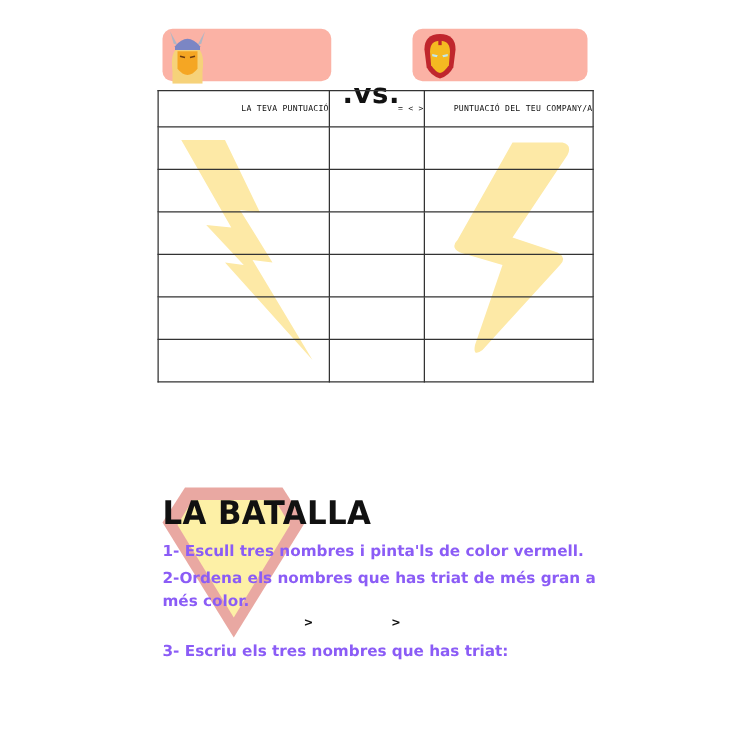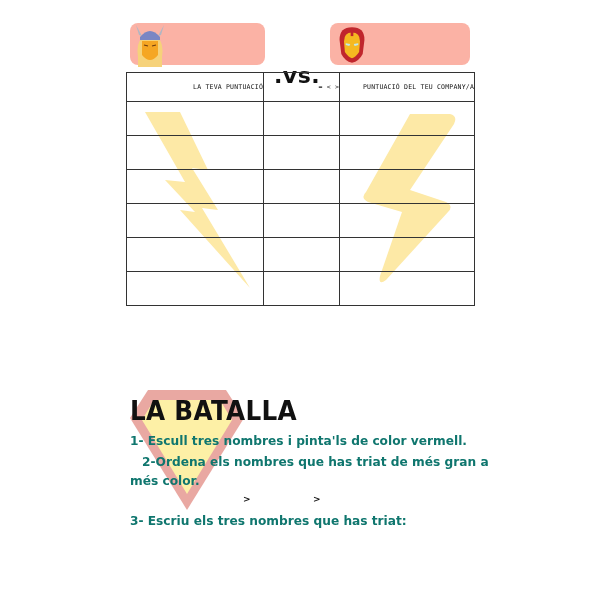--- a/index.html
+++ b/index.html
@@ -9,21 +9,21 @@
     .card-right { left:330px; width:140px; }
     .avatar { position:absolute; top:0; left:2px; width:36px; height:44px; }
     .vs { position:absolute; left:274px; top:35px; font-family:"DejaVu Sans", sans-serif; font-size:22px; font-weight:bold; letter-spacing:0.5px;margin-top:28px; }
     .bolt { position:absolute; }
     table.score { position:absolute; left:126px; top:72px; width:348px; height:233px; border-collapse:collapse; table-layout:fixed; }
     table.score td, table.score th { border:1.3px solid #333; padding:0; }
     table.score th { height:28px; font-family:"DejaVu Sans Mono", monospace; font-size:6.5px; font-weight:normal; letter-spacing:0.2px; text-align:right; }
     table.score td { height:33px; }
     .shield { position:absolute; left:128px; top:388px; width:118px; height:124px; }
     .title { position:absolute; left:130px; top:396px; font-family:"DejaVu Sans", sans-serif; font-size:26px; font-weight:900; letter-spacing:0.3px; transform:scaleX(0.95); transform-origin:left; }
-    .line { position:absolute; left:130px; font-family:"DejaVu Sans", sans-serif; font-size:12.2px; font-weight:bold; color:#0f766e; }
+    .line { position:absolute; left:130px; font-family:"DejaVu Sans", sans-serif; font-size:12.2px; font-weight:bold; color:#8b5cf6; }
     .gt { position:absolute; top:494px; font-size:9px; font-weight:bold; }
   </style>
 </head>
 <body>
 
 <div class="player-card card-left" style="background:#fbb2a5;">
   <svg class="avatar" viewBox="0 0 36 44">
     <path d="M4 2 L7 12 L10 13 Z" fill="#b0b6c4"></path>
     <path d="M32 2 L29 12 L26 13 Z" fill="#b0b6c4"></path>
     <path d="M6 34 Q4 20 10 15 L26 15 Q32 20 30 34 L30 44 L6 44 Z" fill="#f6d27a"></path>
@@ -100,17 +100,17 @@
   </tbody>
 </table>
 
 <svg class="shield" viewBox="0 0 118 124">
   <path d="M20 2 L98 2 L116 30 L59 122 L2 30 Z" fill="#e9a8a2"></path>
   <path d="M26 12 L92 12 L104 32 L59 106 L14 32 Z" fill="#fdf0a6"></path>
 </svg>
 
 <div class="title">LA BATALLA</div>
 <div class="line" style="top:434px;">1- Escull tres nombres i pinta'ls de color vermell.</div>
-<div class="line" style="top:455px;margin-left:12px;">2-Ordena els nombres que has triat de més gran a</div>
+<div class="line" style="top:455px;">2-Ordena els nombres que has triat de més gran a</div>
 <div class="line" style="top:474px;">més color.</div>
 <div class="gt" style="left:243px;">&gt;</div>
 <div class="gt" style="left:313px;">&gt;</div>
 <div class="line" style="top:514px;text-align:center;">3- Escriu els tres nombres que has triat:</div>
 
 </body></html>

